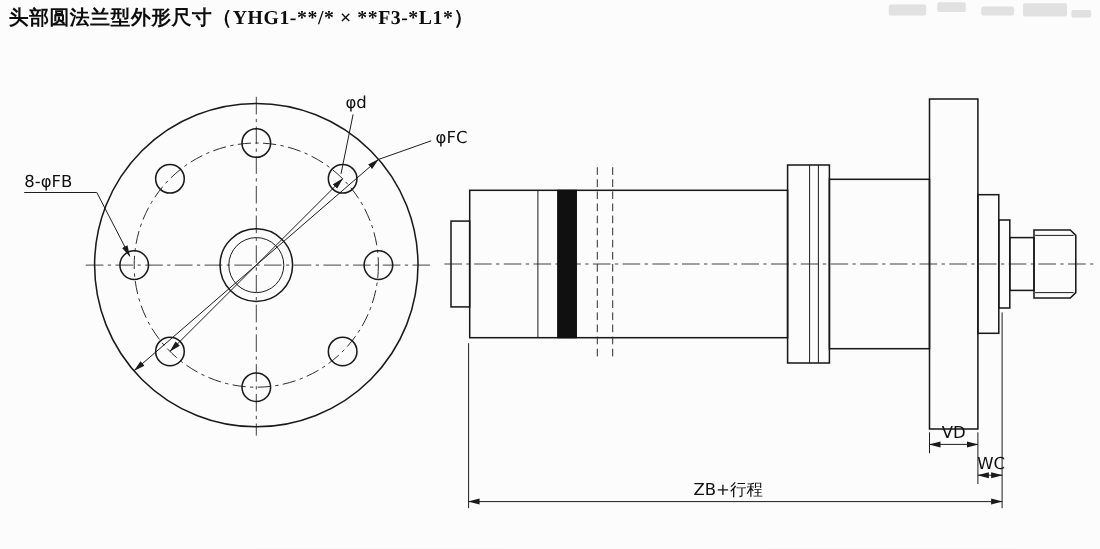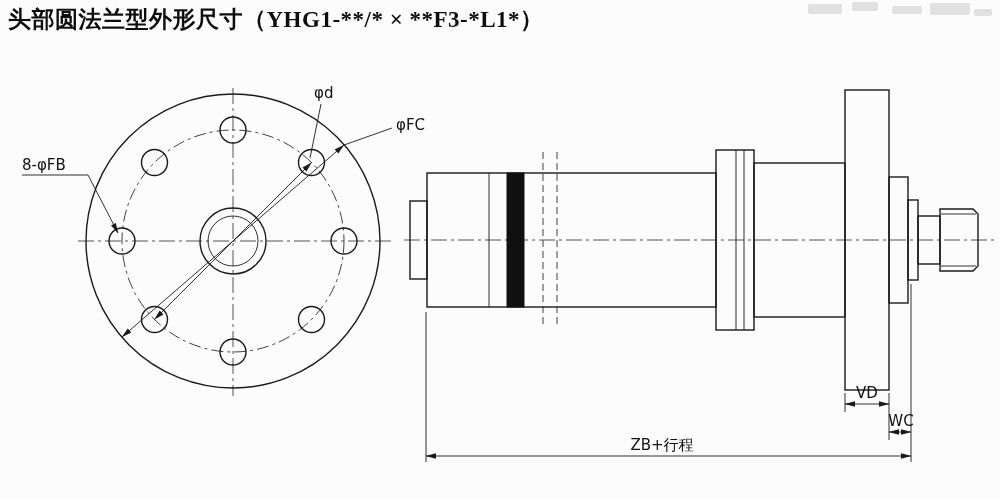--- a/index.html
+++ b/index.html
@@ -7,21 +7,21 @@
     position:relative;
     width:1000px;height:499px;
     background:#fcfcfc;
     overflow:hidden;
     font-family:"Liberation Sans",sans-serif;
   }
   .title{
     position:absolute;top:4px;left:8px;
     font-family:"Liberation Serif",serif;
     font-weight:bold;
-    font-size:23px;
+    font-size:18px;
     letter-spacing:.5px;
     color:#0d0d0d;
     white-space:nowrap;
   }
   svg{position:absolute;inset:0;}
   .ol{fill:none;stroke:#1a1a1a;stroke-width:1.4;}
   .thin{fill:none;stroke:#1a1a1a;stroke-width:0.9;}
   .cl{fill:none;stroke:#2a2a2a;stroke-width:0.8;stroke-dasharray:16 4 3 4;}
   .bc{fill:none;stroke:#2a2a2a;stroke-width:0.9;stroke-dasharray:12 4 3 4;}
   .hid{fill:none;stroke:#2a2a2a;stroke-width:0.9;stroke-dasharray:7 4;}

